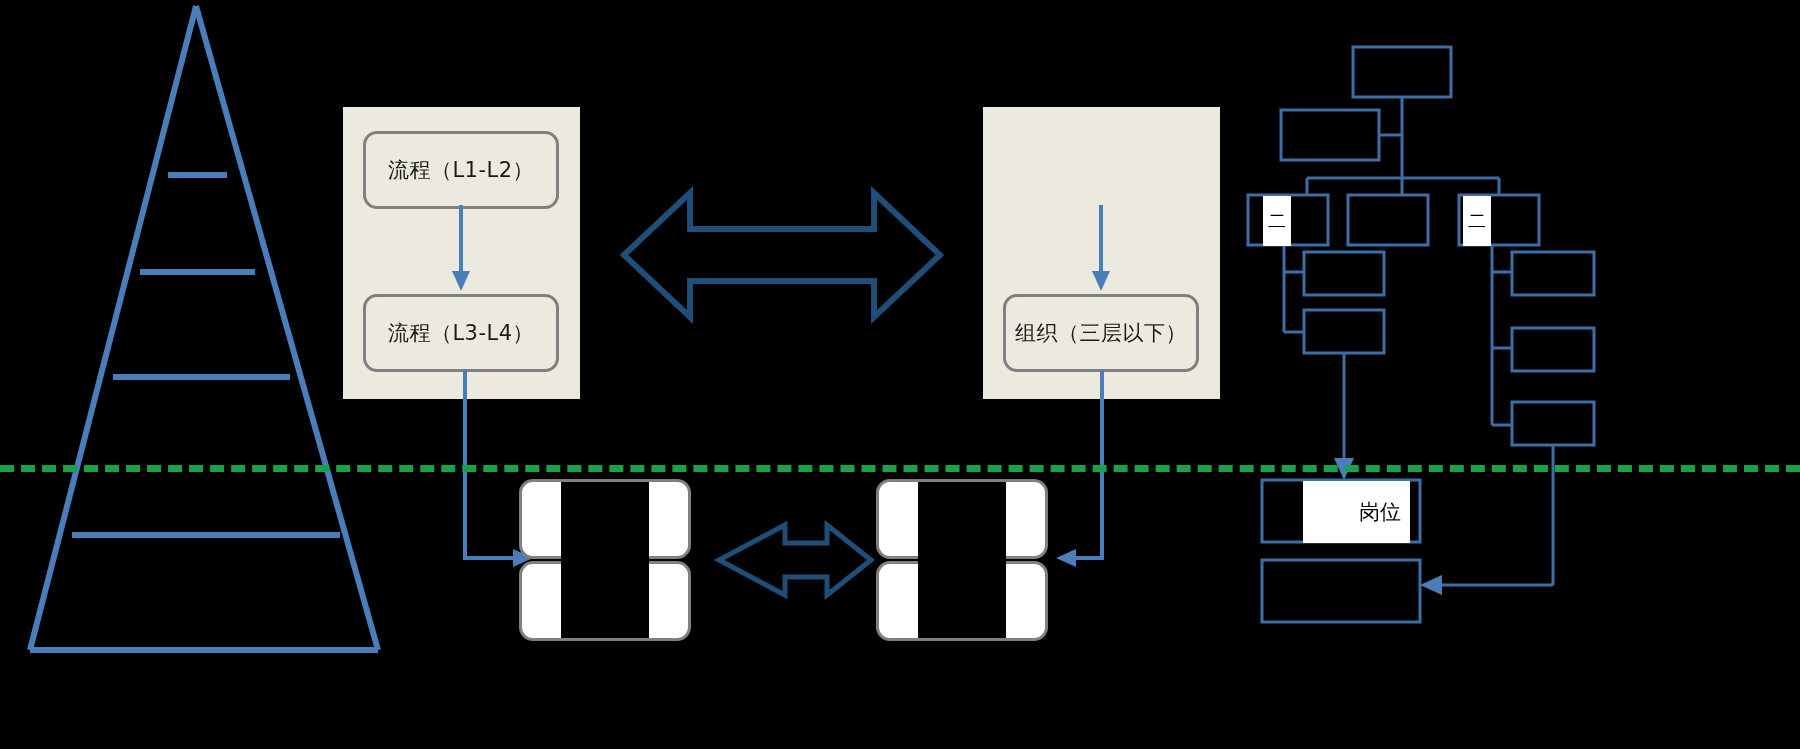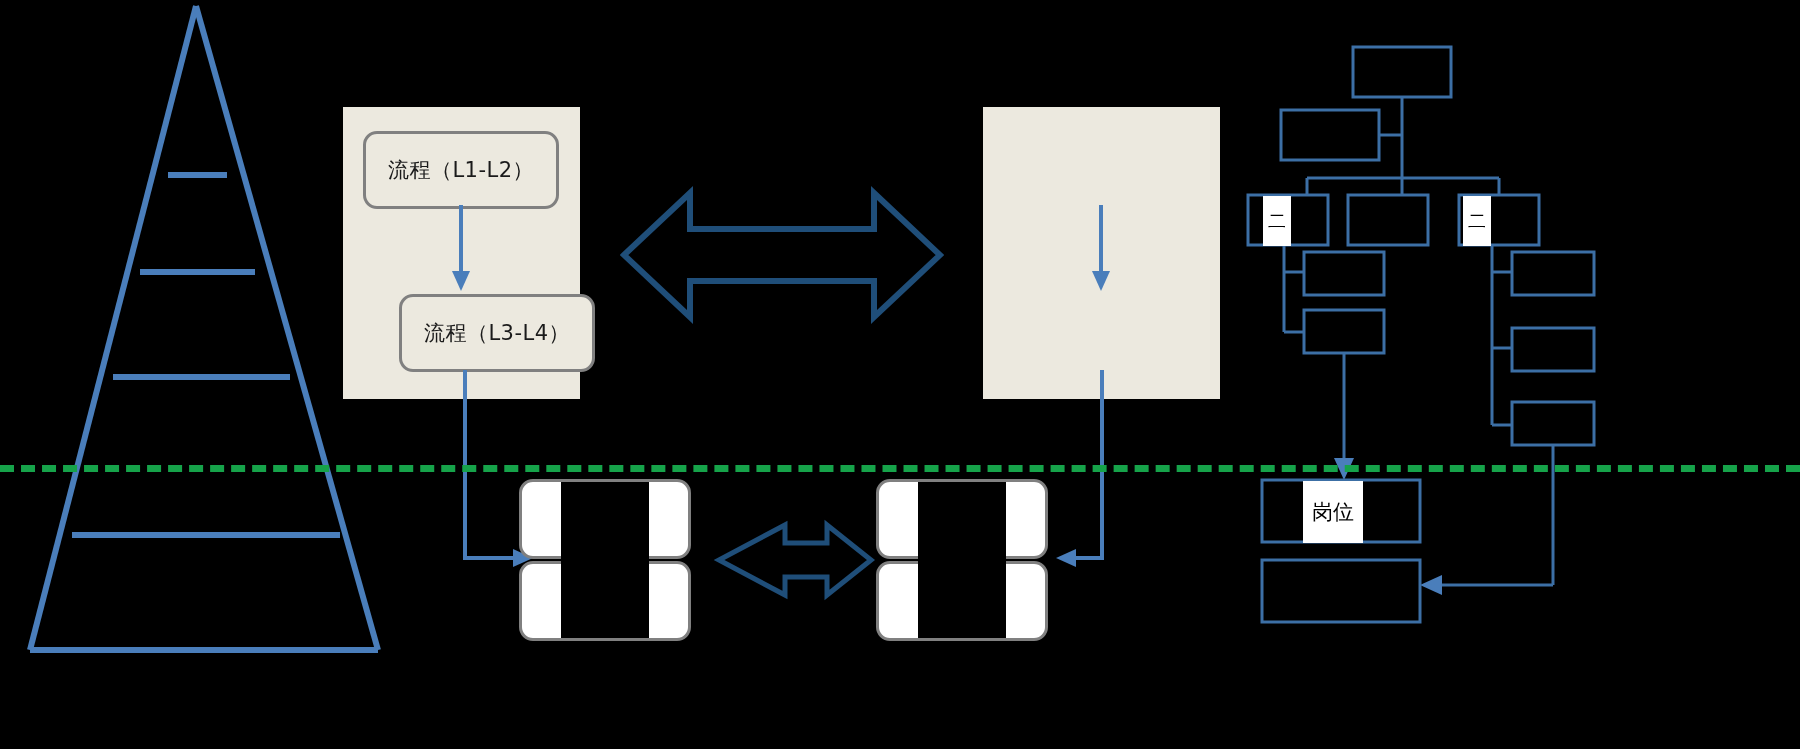--- a/index.html
+++ b/index.html
@@ -38,36 +38,39 @@
 
   <div class="rbox" style="left:363px;top:131px;width:196px;height:78px;">
     <span>流程（L1-L2）</span>
   </div>
 
   <svg class="abs" style="left:440px;top:205px;" width="42" height="90" viewBox="0 0 42 90">
     <line x1="21" y1="0" x2="21" y2="72" stroke="#4a7ebb" stroke-width="4"></line>
     <polygon points="21,86 12,66 30,66" fill="#4a7ebb"></polygon>
   </svg>
 
-  <div class="rbox" style="left:363px;top:294px;width:196px;height:78px;margin-left:36px;">
+  <div class="rbox" style="left:363px;top:294px;width:196px;height:78px;">
     <span>流程（L3-L4）</span>
   </div>
 
   <svg class="abs" style="left:620px;top:185px;" width="324" height="140" viewBox="0 0 324 140">
     <polygon points="4,70 70,8 70,44 254,44 254,8 320,70 254,132 254,96 70,96 70,132" fill="none" stroke="#1f4e79" stroke-width="6" stroke-linejoin="miter"></polygon>
   </svg>
 
   <div class="panel" style="left:983px;top:107px;width:237px;height:292px;"></div>
 
 
   <svg class="abs" style="left:1080px;top:205px;" width="42" height="90" viewBox="0 0 42 90">
     <line x1="21" y1="0" x2="21" y2="72" stroke="#4a7ebb" stroke-width="4"></line>
     <polygon points="21,86 12,66 30,66" fill="#4a7ebb"></polygon>
   </svg>
 
+  <div class="rbox" style="left:1003px;top:294px;width:196px;height:78px;">
+    <span>组织（三层以下）</span>
+  </div>
 
   <svg class="abs" style="left:1240px;top:30px;" width="560" height="680" viewBox="0 0 560 680">
     <g stroke="#3c6fa5" stroke-width="3" fill="none">
 
       <rect x="113" y="17" width="98" height="50"></rect>
 
       <rect x="41" y="80" width="98" height="50"></rect>
 
       <line x1="162" y1="67" x2="162" y2="148"></line>
       <line x1="139" y1="105" x2="162" y2="105"></line>
@@ -103,21 +106,21 @@
 
     <polygon points="180,555 202,545 202,565" fill="#4a7ebb"></polygon>
 
     <g stroke="#3c6fa5" stroke-width="3" fill="none">
       <rect x="22" y="450" width="158" height="62"></rect>
       <rect x="22" y="530" width="158" height="62"></rect>
     </g>
   </svg>
 
   <div class="abs" style="left:1303px;top:481px;width:60px;height:62px;background:#fff;
-              display:flex;align-items:center;justify-content:center;overflow:hidden;">
+              display:flex;align-items:center;justify-content:center;overflow:hidden;padding-left:47px;">
     <span style="font-size:21px;color:#000;white-space:nowrap;">岗位</span>
   </div>
 
   <div class="abs" style="left:1263px;top:196px;width:28px;height:50px;background:#fff;
               display:flex;align-items:center;justify-content:center;overflow:hidden;">
     <span style="font-size:18px;color:#000;">二</span>
   </div>
   <div class="abs" style="left:1463px;top:196px;width:28px;height:50px;background:#fff;
               display:flex;align-items:center;justify-content:center;overflow:hidden;">
     <span style="font-size:18px;color:#000;">二</span>

